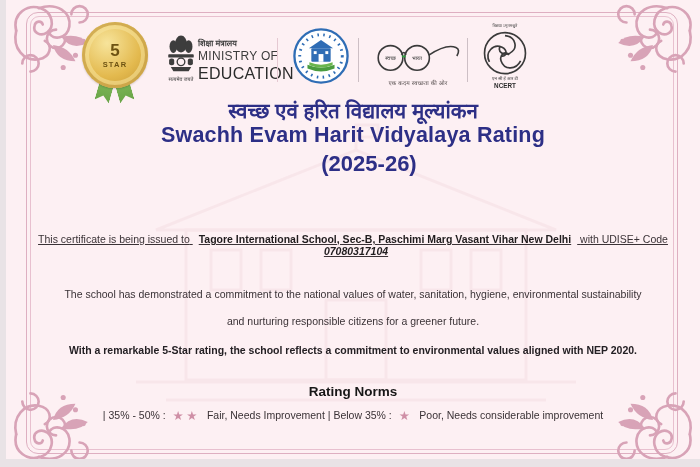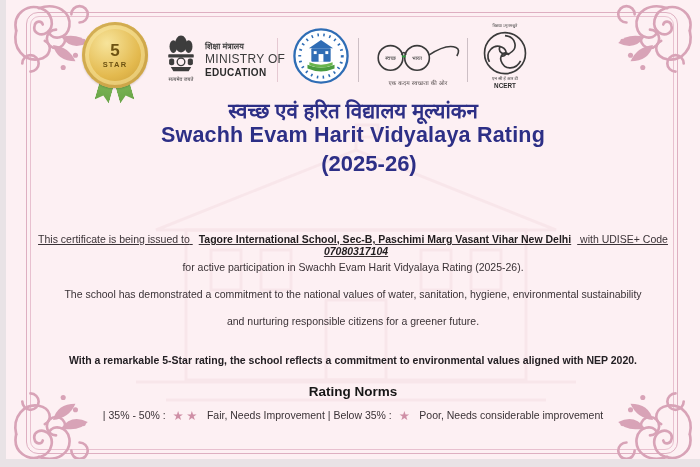--- a/index.html
+++ b/index.html
@@ -29,26 +29,26 @@
   .rib{position:absolute;top:52px;width:15px;height:28px;background:linear-gradient(#86bd5e,#69a447);clip-path:polygon(0 0,100% 0,100% 100%,50% 78%,0 100%);}
   .rib.l{left:20px;transform:rotate(16deg);}
   .rib.r{left:38px;transform:rotate(-16deg);}
   .disc{position:absolute;left:4px;top:0;width:66px;height:66px;border-radius:50%;
     background:radial-gradient(circle at 38% 32%,#f7e49b,#e3b94e 55%,#c0912e);
     box-shadow:inset 0 0 0 3px rgba(184,136,38,.55),inset 0 0 0 7px rgba(248,230,160,.55),0 1px 2px rgba(0,0,0,.18);
     display:flex;flex-direction:column;align-items:center;justify-content:center;}
   .m5{font-size:17px;font-weight:800;color:#6d5212;line-height:1;}
   .mlabel{font-size:7.5px;font-weight:800;color:#6d5212;letter-spacing:1.2px;margin-top:1px;}
 
-  .moe{position:absolute;left:158px;top:34px;display:flex;align-items:center;gap:7px;}
+  .moe{position:absolute;left:158px;top:34px;display:flex;align-items:center;}
   .moe-emblem{width:34px;height:54px;}
   .moe-text{display:flex;flex-direction:column;line-height:1.25;}
   .moe-hi{font-size:8px;font-weight:700;color:#3c3c3c;}
   .moe-l1{font-size:12px;color:#3c3c3c;letter-spacing:.3px;}
-  .moe-l2{font-size:10px;font-weight:700;color:#2b2b2b;letter-spacing:.3px;}
+  .moe-l2{font-size:16px;font-weight:400;color:#2b2b2b;letter-spacing:.3px;}
 
   .logo-sep{position:absolute;top:38px;width:1px;height:44px;background:#cdbfc5;}
   .sep1{left:271px;background:#e5c9d2;}
   .sep2{left:352px;}
   .sep3{left:461px;}
 
   .shvr{position:absolute;left:286px;top:27px;width:58px;height:58px;}
   .glasses{position:absolute;left:362px;top:38px;width:100px;text-align:center;}
   .glasses svg{width:100px;height:36px;}
   .gl-tag{font-size:5.8px;color:#4a4242;margin-top:1px;letter-spacing:.2px;}
@@ -61,21 +61,21 @@
   .title-yr{top:151px;font-size:22px;font-weight:800;margin-left:16px;}
   .cert-heading{position:absolute;top:194px;width:100%;text-align:center;font-size:16.5px;font-weight:800;color:#161616;}
 
   .bodyline{position:absolute;width:100%;text-align:center;font-size:10.5px;font-weight:500;color:var(--text);}
   .p1{top:233px;text-decoration:underline;}
   .p1 .bold{font-weight:800;color:#201c1e;margin:0 6px;}
   .p1 .code{font-weight:800;font-style:italic;color:#201c1e;margin-left:6px;}
   .p2{top:261px;}
   .p3{top:288px;}
   .p4{top:315px;}
-  .hl{top:354px;font-weight:700;color:#242024;}
+  .hl{top:344px;font-weight:700;color:#242024;}
 
   .norms-h{position:absolute;top:384px;width:100%;text-align:center;font-size:13.5px;font-weight:800;color:#171717;}
   .norms{position:absolute;width:100%;text-align:center;font-size:10.5px;font-weight:500;color:var(--text);}
   .n1{top:406px;}
   .n2{top:408px;}
   .stars{color:var(--stars);font-size:12.5px;letter-spacing:2.5px;margin:0 4px;vertical-align:-1px;}
 </style>
 </head>
 <body>
 
@@ -259,21 +259,20 @@
     <div class="tline title-en">Swachh Evam Harit Vidyalaya Rating</div>
     <div class="tline title-yr">(2025-26)</div>
 
 
     <div class="bodyline p1">
       <span>This certificate is being issued to</span>
       <span class="bold">Tagore International School, Sec-B, Paschimi Marg Vasant Vihar New Delhi</span>
       <span>with UDISE+ Code</span>
       <span class="code">07080317104</span>
     </div>
-    <div class="bodyline p2">for active participation in Swachh Evam Harit Vidyalaya Rating (2025-26).</div>
     <div class="bodyline p3">The school has demonstrated a commitment to the national values of water, sanitation, hygiene, environmental sustainability</div>
     <div class="bodyline p4">and nurturing responsible citizens for a greener future.</div>
     <div class="bodyline hl">With a remarkable 5-Star rating, the school reflects a commitment to environmental values aligned with NEP 2020.</div>
 
     <div class="norms-h">Rating Norms</div>
     <div class="norms n2">| 35% - 50% : <span class="stars">★★</span> Fair, Needs Improvement | Below 35% : <span class="stars">★</span> Poor, Needs considerable improvement</div>
 
   </div>
 </div>
 

